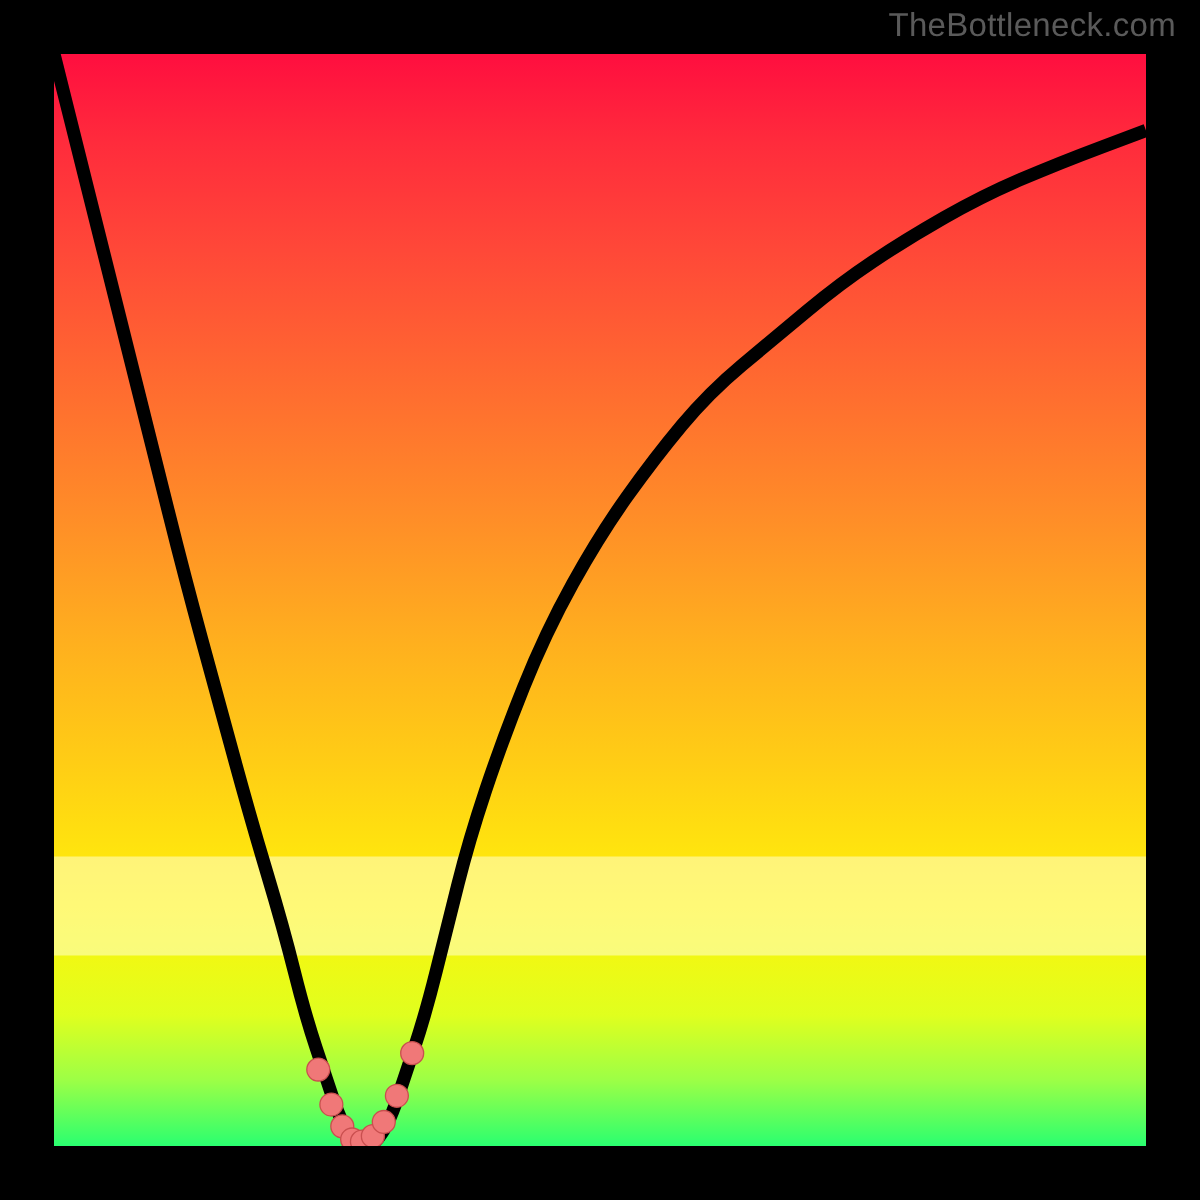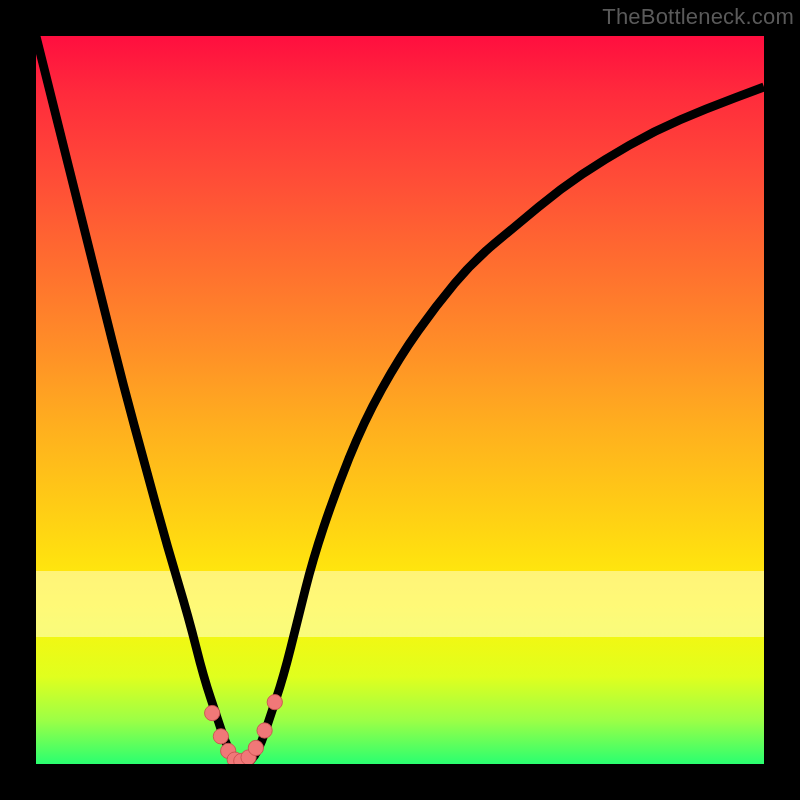--- a/index.html
+++ b/index.html
@@ -15,21 +15,21 @@
     position: absolute;
     top: 0;
     left: 0;
     width: 800px;
     height: 800px;
     background: #000;
   }
   .watermark {
     position: absolute;
     top: 4px;
-    right: 6px;
+    right: 16px;
     font-size: 22px;
     font-weight: 500;
     color: #5a5a5a;
     letter-spacing: 0.2px;
     user-select: none;
     text-align: right;
   }
   .plot-area {
     position: absolute;
     left: 36px;

